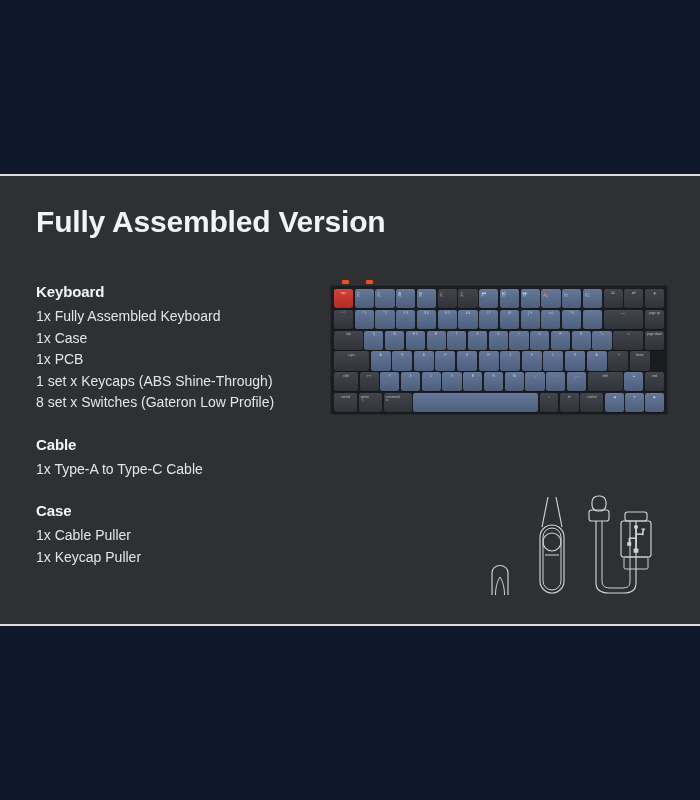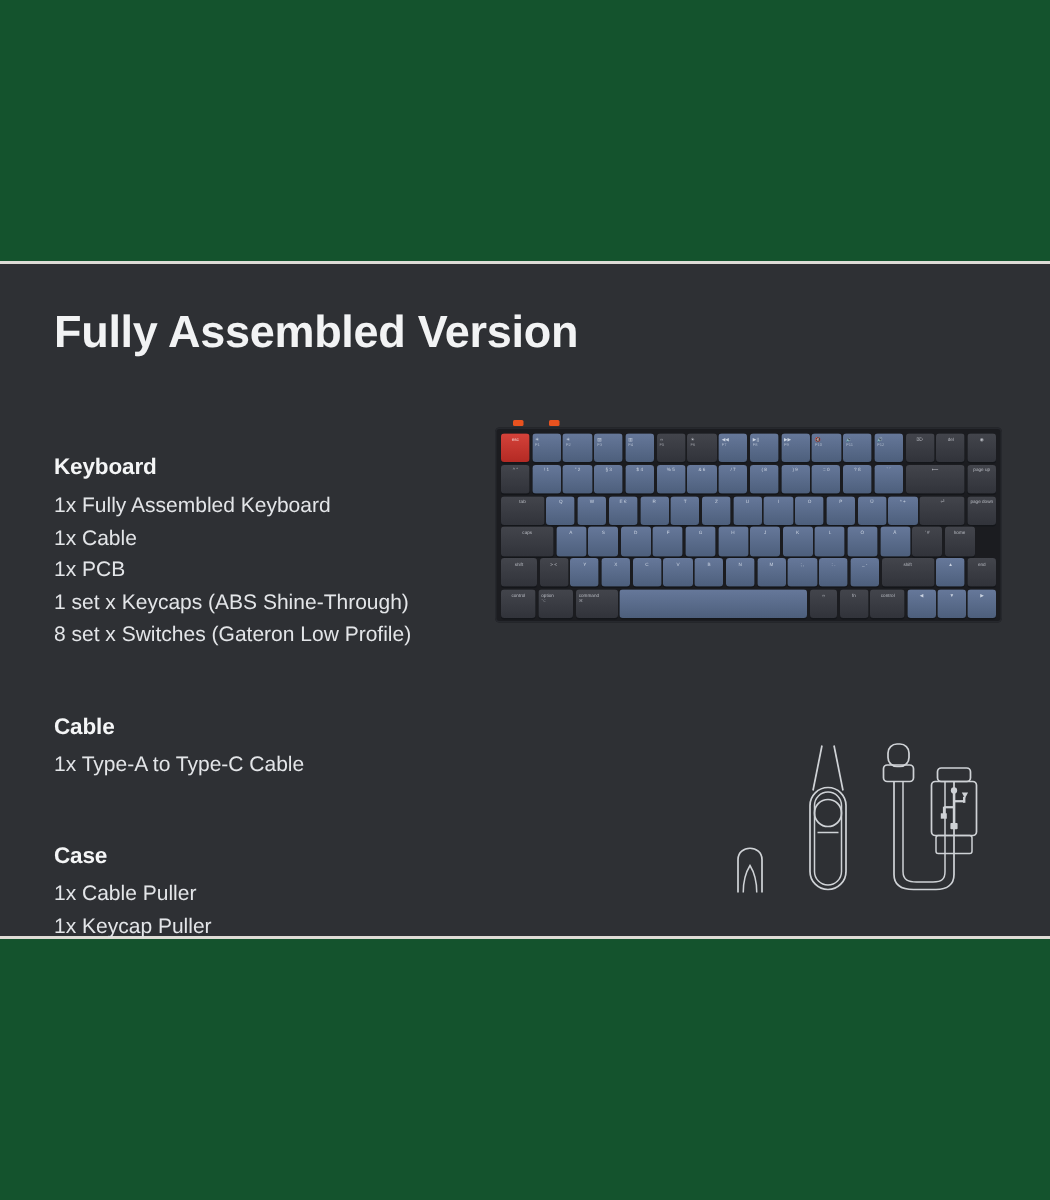--- a/index.html
+++ b/index.html
@@ -2,21 +2,21 @@
 <html><head>
 <meta charset="utf-8">
 <style>
   * { box-sizing: border-box; margin: 0; padding: 0; }
   html, body { width: 700px; height: 800px; }
   body {
     background: #ffffff;
     font-family: "Liberation Sans", sans-serif;
     overflow: hidden;
   }
-  #page { position: relative; width: 700px; height: 800px; background: #14532d; }
+  #page { position: relative; width: 700px; height: 800px; background: #0f172a; }
 
   
   .panel {
     position: absolute;
     left: 0; top: 176px;
     width: 700px; height: 448px;
     background: #2e3034;
   }
   .panel-hairline-top {
     position: absolute; left: 0; top: 174px; width: 700px; height: 2px;
@@ -37,21 +37,21 @@
     letter-spacing: -0.2px;
   }
 
   
   .speclist {
     position: absolute;
     left: 36px; top: 283px;
     width: 290px;
     color: #e8eaec;
   }
-  .sec { margin-bottom: 14px; margin-top: 20px; }
+  .sec { margin-bottom: 14px; }
   .sec:last-child { margin-bottom: 0; }
   .sec-head {
     font-size: 15px;
     font-weight: bold;
     color: #f4f5f6;
     margin-bottom: 6px;
     letter-spacing: -0.1px;
   }
   .sec-line {
     font-size: 14px;
@@ -134,21 +134,21 @@
   <div class="panel"></div>
   <div class="panel-hairline-bottom"></div>
 
   <div class="title">Fully Assembled Version</div>
 
   <div class="speclist">
 
     <div class="sec">
       <div class="sec-head">Keyboard</div>
       <div class="sec-line">1x Fully Assembled Keyboard</div>
-      <div class="sec-line">1x Cable</div>
+      <div class="sec-line">1x Case</div>
       <div class="sec-line">1x PCB</div>
       <div class="sec-line">1 set x Keycaps (ABS Shine-Through)</div>
       <div class="sec-line">8 set x Switches (Gateron Low Profile)</div>
     </div>
 
     <div class="sec-gap"></div>
 
     <div class="sec">
       <div class="sec-head">Cable</div>
       <div class="sec-line">1x Type-A to Type-C Cable</div>

